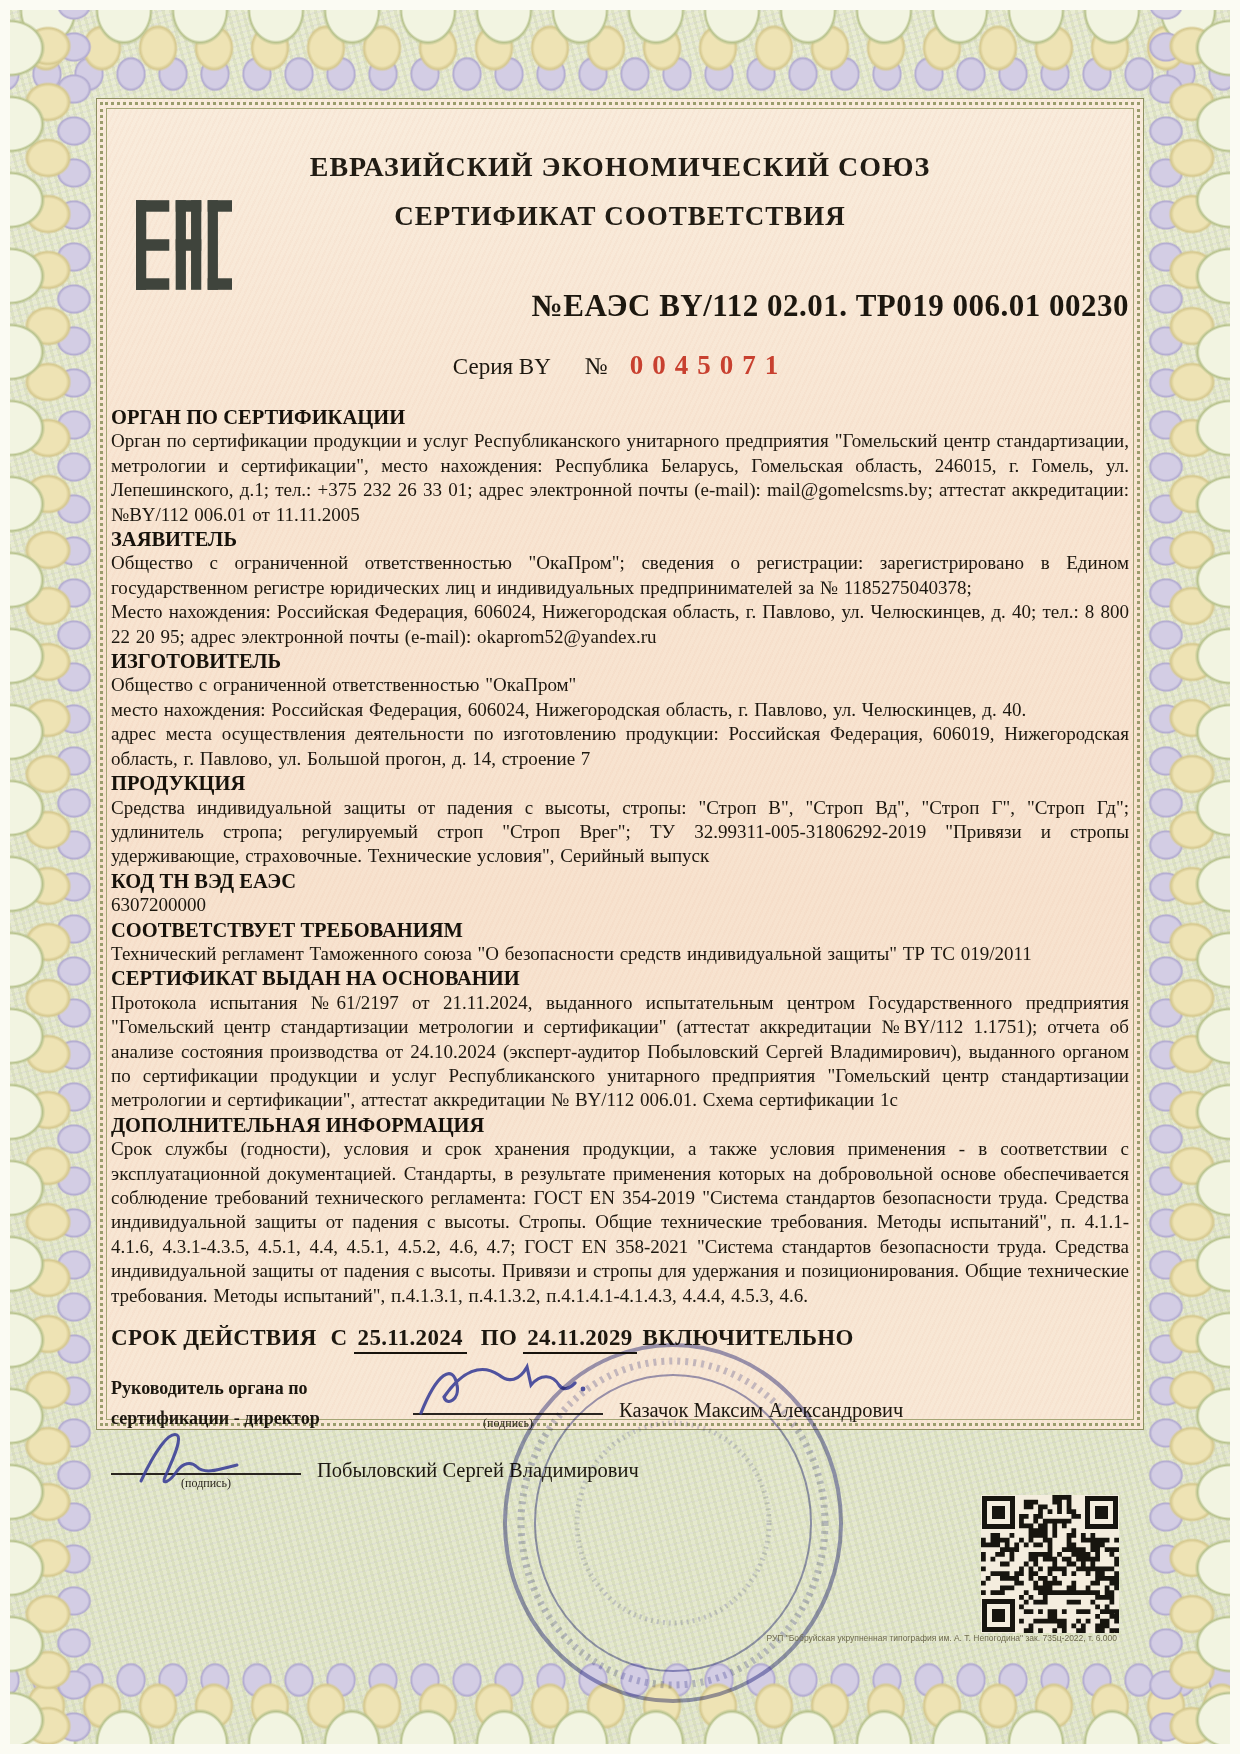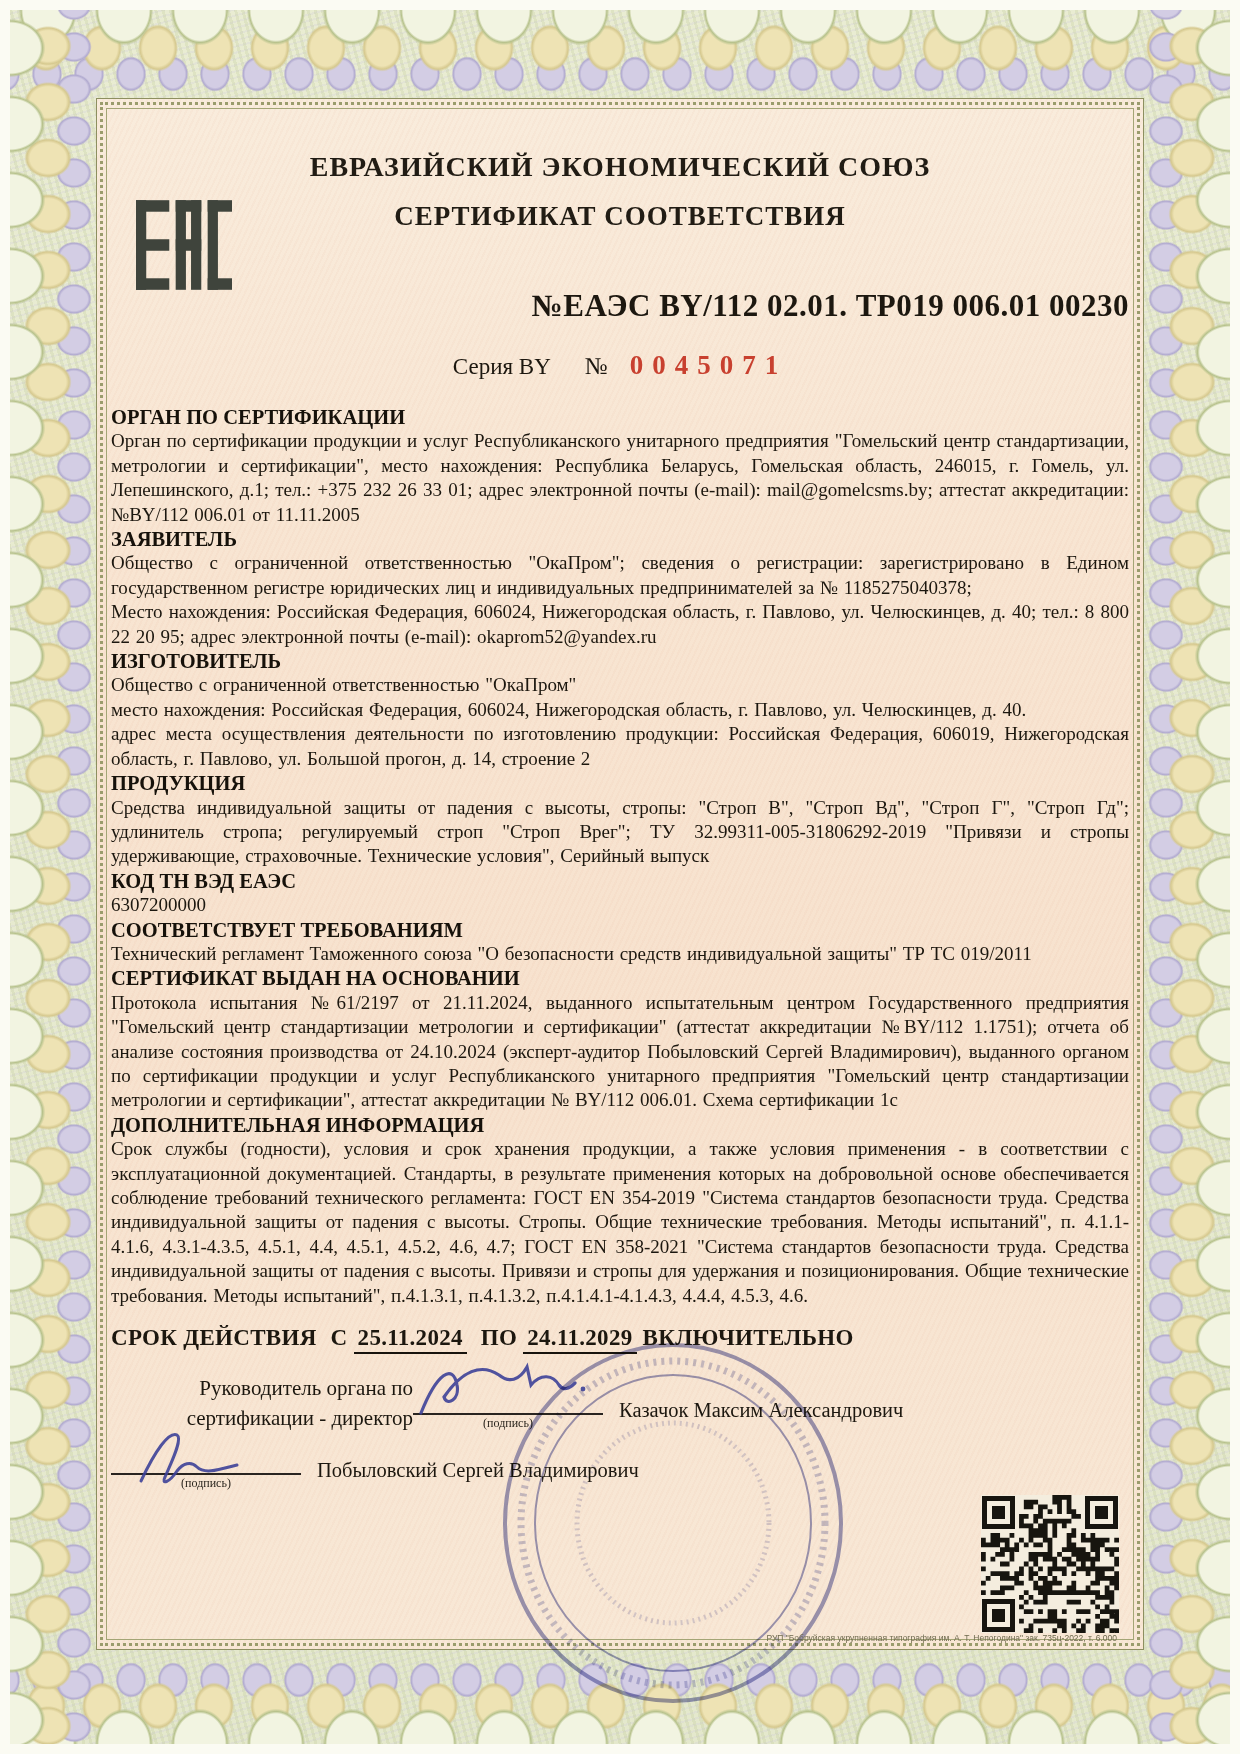--- a/index.html
+++ b/index.html
@@ -33,21 +33,21 @@
       radial-gradient(30px 26px at 64px 50%, #d3cde4 45%, #b2abd0 53%, rgba(0,0,0,0) 59%);
     background-size:88px 76px,88px 56px,88px 42px;background-position:0 0,0 8px,0 16px;}
   .sc-right{right:10px;top:10px;bottom:10px;width:88px;background-repeat:repeat-y;
     background-image:
       radial-gradient(58px 48px at 100% 50%, #f2f4e1 52%, #b7c28c 56%, rgba(0,0,0,0) 61%),
       radial-gradient(40px 34px at 50px 50%, #eee3b4 45%, #d6c98f 53%, rgba(0,0,0,0) 59%),
       radial-gradient(30px 26px at 24px 50%, #d3cde4 45%, #b2abd0 53%, rgba(0,0,0,0) 59%);
     background-size:88px 76px,88px 56px,88px 42px;background-position:0 0,0 8px,0 16px;}
 
   
-  .panel{position:absolute;left:96px;top:98px;width:1048px;height:1552px;box-sizing:border-box;
+  .panel{position:absolute;left:96px;top:98px;width:1048px;height:1332px;box-sizing:border-box;
     padding:0 14px;
     background:
       repeating-linear-gradient(115deg, rgba(217,143,112,0.05) 0 2px, rgba(0,0,0,0) 2px 5px),
       linear-gradient(180deg,#f9ecdc 0%,#f8e5d2 30%,#f7e2ce 60%,#f8e8d6 100%);
     border:1px solid #8d8f60;}
   .panel .frame1{position:absolute;inset:3px;border:3px dotted #9a9c6c;pointer-events:none;}
   .panel .frame2{position:absolute;inset:9px;border:1px solid #a3a575;pointer-events:none;}
 
   
   .eac{position:absolute;left:39px;top:84px;}
@@ -65,21 +65,21 @@
   .sec p.nojust{text-align:left;}
 
   
   .validity{margin-top:17px;font-size:23px;font-weight:bold;letter-spacing:.3px;}
   .validity .gap{display:inline-block;width:14px;}
   .udate{border-bottom:2.5px solid #17130d;padding:0 4px 2px;}
 
   
   .signs{position:relative;margin-top:22px;}
   .srow{display:flex;align-items:flex-start;}
-  .rolecol{width:302px;font-weight:normal;font-size:21px;line-height:30px;text-align:right;}
+  .rolecol{width:302px;font-weight:bold;font-size:18px;line-height:30px;}
   .sigcol{width:190px;position:relative;}
   .sigline{margin-top:40px;border-bottom:2.5px solid #292категории420;border-bottom:2.5px solid #292420;}
   .caption{font-size:12px;text-align:center;color:#2a251d;margin-top:1px;}
   .namecol{font-size:20.5px;padding-top:26px;margin-left:16px;white-space:nowrap;}
   .srow2{margin-top:14px;}
   .srow2 .rolecol{line-height:26px;padding-top:8px;}
   .srow2 .sigline{margin-top:26px;}
   .srow2 .namecol{padding-top:12px;}
   .hand{position:absolute;pointer-events:none;}
 
@@ -139,21 +139,21 @@
       </div>
       <div class="sec">
         <h3>ЗАЯВИТЕЛЬ</h3>
         <p>Общество с ограниченной ответственностью "ОкаПром"; сведения о регистрации: зарегистрировано в Едином государственном регистре юридических лиц и индивидуальных предпринимателей за № 1185275040378;</p>
         <p>Место нахождения: Российская Федерация, 606024, Нижегородская область, г. Павлово, ул. Челюскинцев, д. 40; тел.: 8 800 22 20 95; адрес электронной почты (e-mail): okaprom52@yandex.ru</p>
       </div>
       <div class="sec">
         <h3>ИЗГОТОВИТЕЛЬ</h3>
         <p class="nojust">Общество с ограниченной ответственностью "ОкаПром"</p>
         <p>место нахождения: Российская Федерация, 606024, Нижегородская область, г. Павлово, ул. Челюскинцев, д. 40.</p>
-        <p>адрес места осуществления деятельности по изготовлению продукции: Российская Федерация, 606019, Нижегородская область, г. Павлово, ул. Большой прогон, д. 14, строение 2</p>
+        <p>адрес места осуществления деятельности по изготовлению продукции: Российская Федерация, 606019, Нижегородская область, г. Павлово, ул. Большой прогон, д. 14, строение 7</p>
       </div>
       <div class="sec">
         <h3>ПРОДУКЦИЯ</h3>
         <p>Средства индивидуальной защиты от падения с высоты, стропы: "Строп В", "Строп Вд", "Строп Г", "Строп Гд"; удлинитель стропа; регулируемый строп "Строп Врег"; ТУ 32.99311-005-31806292-2019 "Привязи и стропы удерживающие, страховочные. Технические условия", Серийный выпуск</p>
       </div>
       <div class="sec">
         <h3>КОД ТН ВЭД ЕАЭС</h3>
         <p class="nojust">6307200000</p>
       </div>
       <div class="sec">

